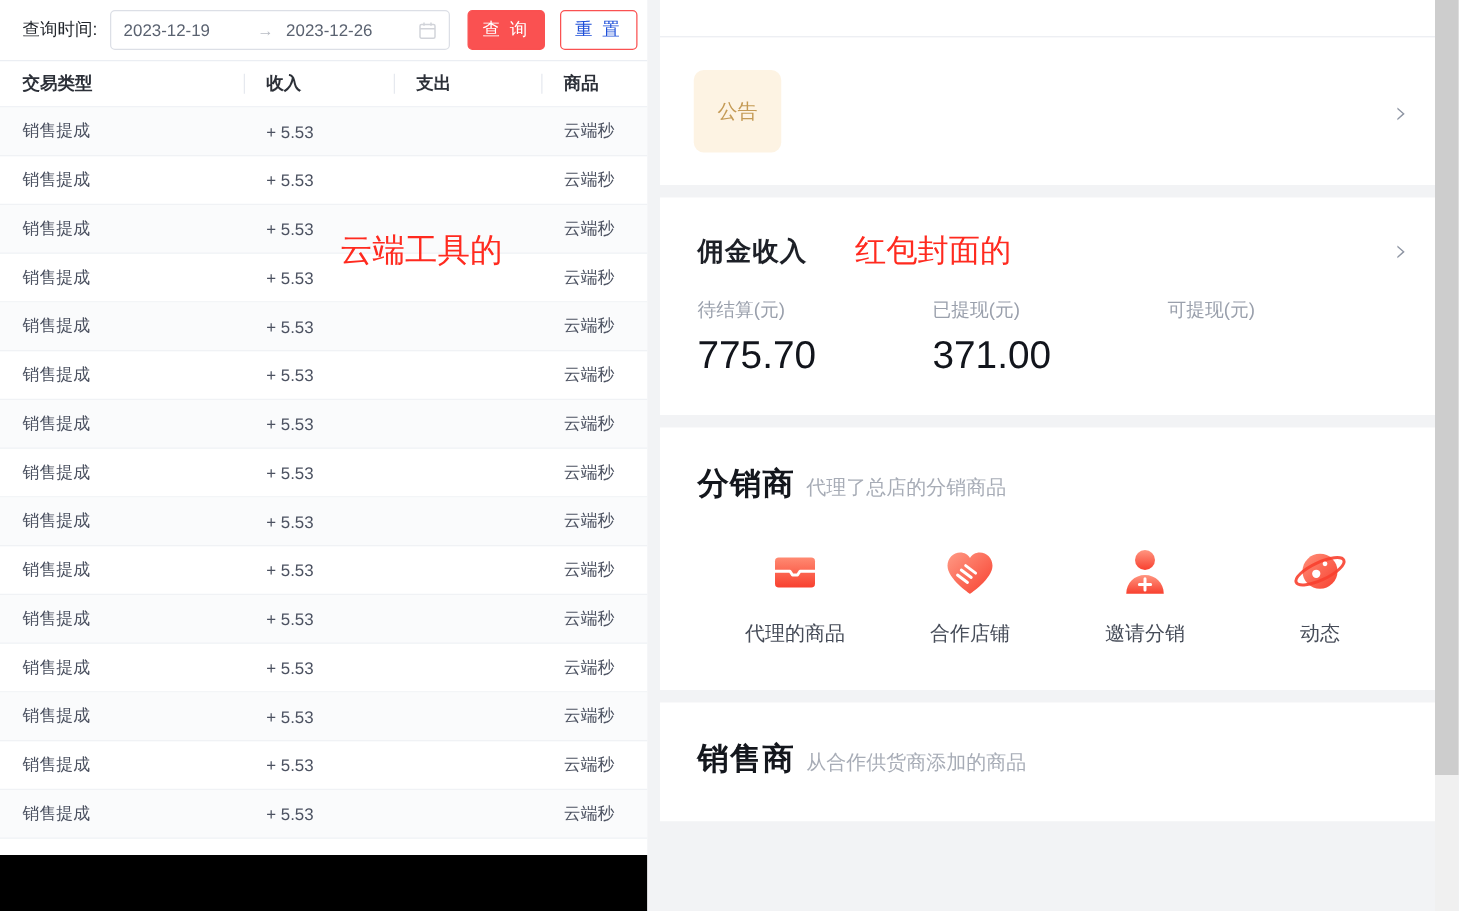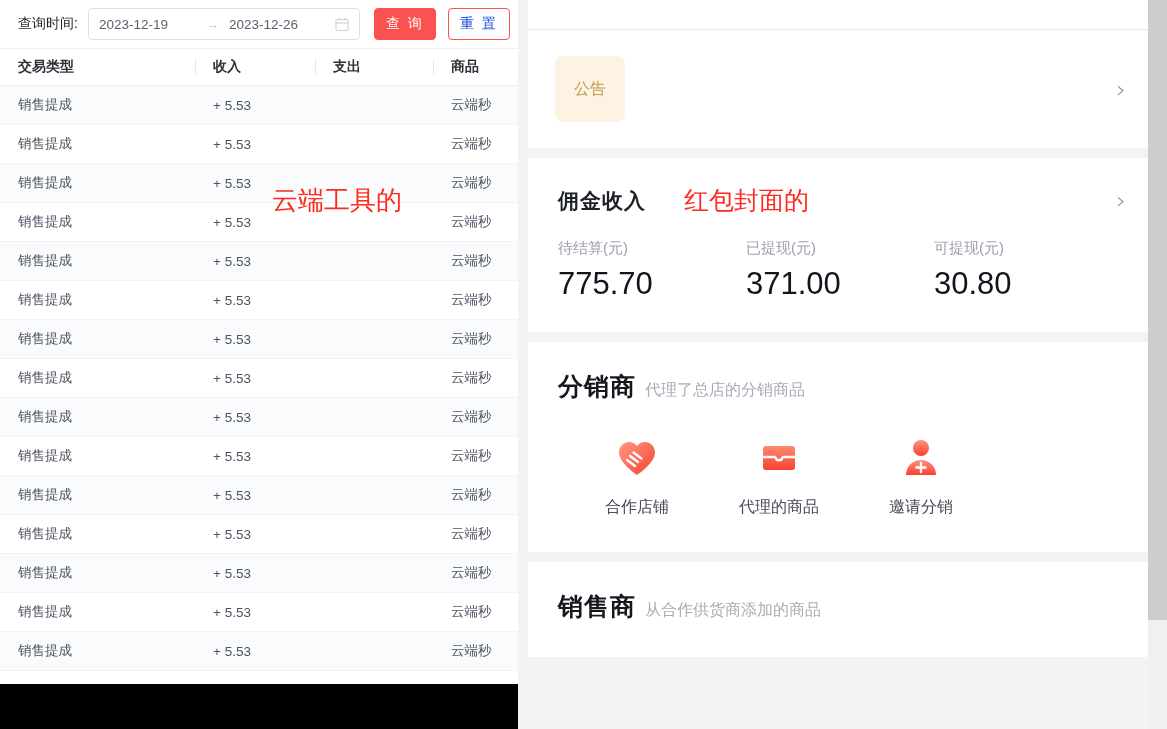--- a/index.html
+++ b/index.html
@@ -341,77 +341,93 @@
           <div class="stat">
             <div class="stat-label">待结算(元)</div>
             <div class="stat-value">775.70</div>
           </div>
           <div class="stat">
             <div class="stat-label">已提现(元)</div>
             <div class="stat-value">371.00</div>
           </div>
           <div class="stat">
             <div class="stat-label">可提现(元)</div>
-            <div class="stat-value">30.80</div>
           </div>
         </div>
     </div>
 
     <div class="card sep sec-card">
       <div class="sec-head">
         <div class="sec-title">分销商</div>
         <div class="sec-sub">代理了总店的分销商品</div>
       </div>
       <div class="icon-grid" id="icons-host">
+          <div class="icon-cell">
+            <div class="icon-art">
+              <svg viewBox="0 0 50 50">
+                <defs>
+                  <linearGradient id="g1" x1="0" y1="0" x2="0" y2="1">
+                    <stop offset="0" stop-color="#ff8a72"></stop>
+                    <stop offset="1" stop-color="#f8402f"></stop>
+                  </linearGradient>
+                </defs>
+                <path d="M9 16a3 3 0 0 1 3-3h26a3 3 0 0 1 3 3v18a3 3 0 0 1-3 3H12a3 3 0 0 1-3-3z" fill="url(#g1)"></path>
+                <path d="M9 24h12l2 3h4l2-3h12" fill="none" stroke="#fff" stroke-width="2.4" stroke-linejoin="round"></path>
+              </svg>
+            </div>
+            <div class="icon-lbl">代理的商品</div>
+          </div>
           <div class="icon-cell">
             <div class="icon-art">
               <svg viewBox="0 0 50 50">
                 <defs>
                   <linearGradient id="g2" x1="0" y1="0" x2="1" y2="1">
                     <stop offset="0" stop-color="#ff9a85"></stop>
                     <stop offset="1" stop-color="#f8402f"></stop>
                   </linearGradient>
                 </defs>
                 <path d="M25 42S7 30 7 19.5C7 13.6 11.6 9 17.2 9c3.4 0 6.3 1.7 7.8 4.3C26.5 10.7 29.4 9 32.8 9 38.4 9 43 13.6 43 19.5 43 30 25 42 25 42z" fill="url(#g2)"></path>
                 <path d="M15 27l8 6M18 23l8 6M21.5 19.5l8 6" stroke="#fff" stroke-width="2.3" stroke-linecap="round"></path>
               </svg>
             </div>
             <div class="icon-lbl">合作店铺</div>
-          </div>
-          <div class="icon-cell">
-            <div class="icon-art">
-              <svg viewBox="0 0 50 50">
-                <defs>
-                  <linearGradient id="g1" x1="0" y1="0" x2="0" y2="1">
-                    <stop offset="0" stop-color="#ff8a72"></stop>
-                    <stop offset="1" stop-color="#f8402f"></stop>
-                  </linearGradient>
-                </defs>
-                <path d="M9 16a3 3 0 0 1 3-3h26a3 3 0 0 1 3 3v18a3 3 0 0 1-3 3H12a3 3 0 0 1-3-3z" fill="url(#g1)"></path>
-                <path d="M9 24h12l2 3h4l2-3h12" fill="none" stroke="#fff" stroke-width="2.4" stroke-linejoin="round"></path>
-              </svg>
-            </div>
-            <div class="icon-lbl">代理的商品</div>
           </div>
           <div class="icon-cell">
             <div class="icon-art">
               <svg viewBox="0 0 50 50">
                 <defs>
                   <linearGradient id="g3" x1="0" y1="0" x2="0" y2="1">
                     <stop offset="0" stop-color="#ff9580"></stop>
                     <stop offset="1" stop-color="#f8402f"></stop>
                   </linearGradient>
                 </defs>
                 <circle cx="25" cy="15" r="8" fill="url(#g3)"></circle>
                 <path d="M10 42c0-8.8 6.7-15 15-15s15 6.2 15 15z" fill="url(#g3)"></path>
                 <path d="M25 30v9M20.5 34.5h9" stroke="#fff" stroke-width="2.4" stroke-linecap="round"></path>
               </svg>
             </div>
             <div class="icon-lbl">邀请分销</div>
           </div>
+          <div class="icon-cell">
+            <div class="icon-art">
+              <svg viewBox="0 0 50 50">
+                <defs>
+                  <linearGradient id="g4" x1="0" y1="0" x2="1" y2="1">
+                    <stop offset="0" stop-color="#ff8f79"></stop>
+                    <stop offset="1" stop-color="#f8402f"></stop>
+                  </linearGradient>
+                </defs>
+                <circle cx="25" cy="24" r="14" fill="url(#g4)"></circle>
+                <ellipse cx="25" cy="24" rx="21" ry="7" transform="rotate(-25 25 24)" fill="none" stroke="#f8402f" stroke-width="2.4" opacity=".9"></ellipse>
+                <circle cx="22" cy="26" r="3.3" fill="#fff"></circle>
+                <circle cx="29" cy="18" r="1.9" fill="#fff"></circle>
+              </svg>
+            </div>
+            <div class="icon-lbl">动态</div>
+          </div>
         </div>
     </div>
 
     <div class="card sep sec-card">
       <div class="sec-head">
         <div class="sec-title">销售商</div>
         <div class="sec-sub">从合作供货商添加的商品</div>
       </div>
     </div>
 

